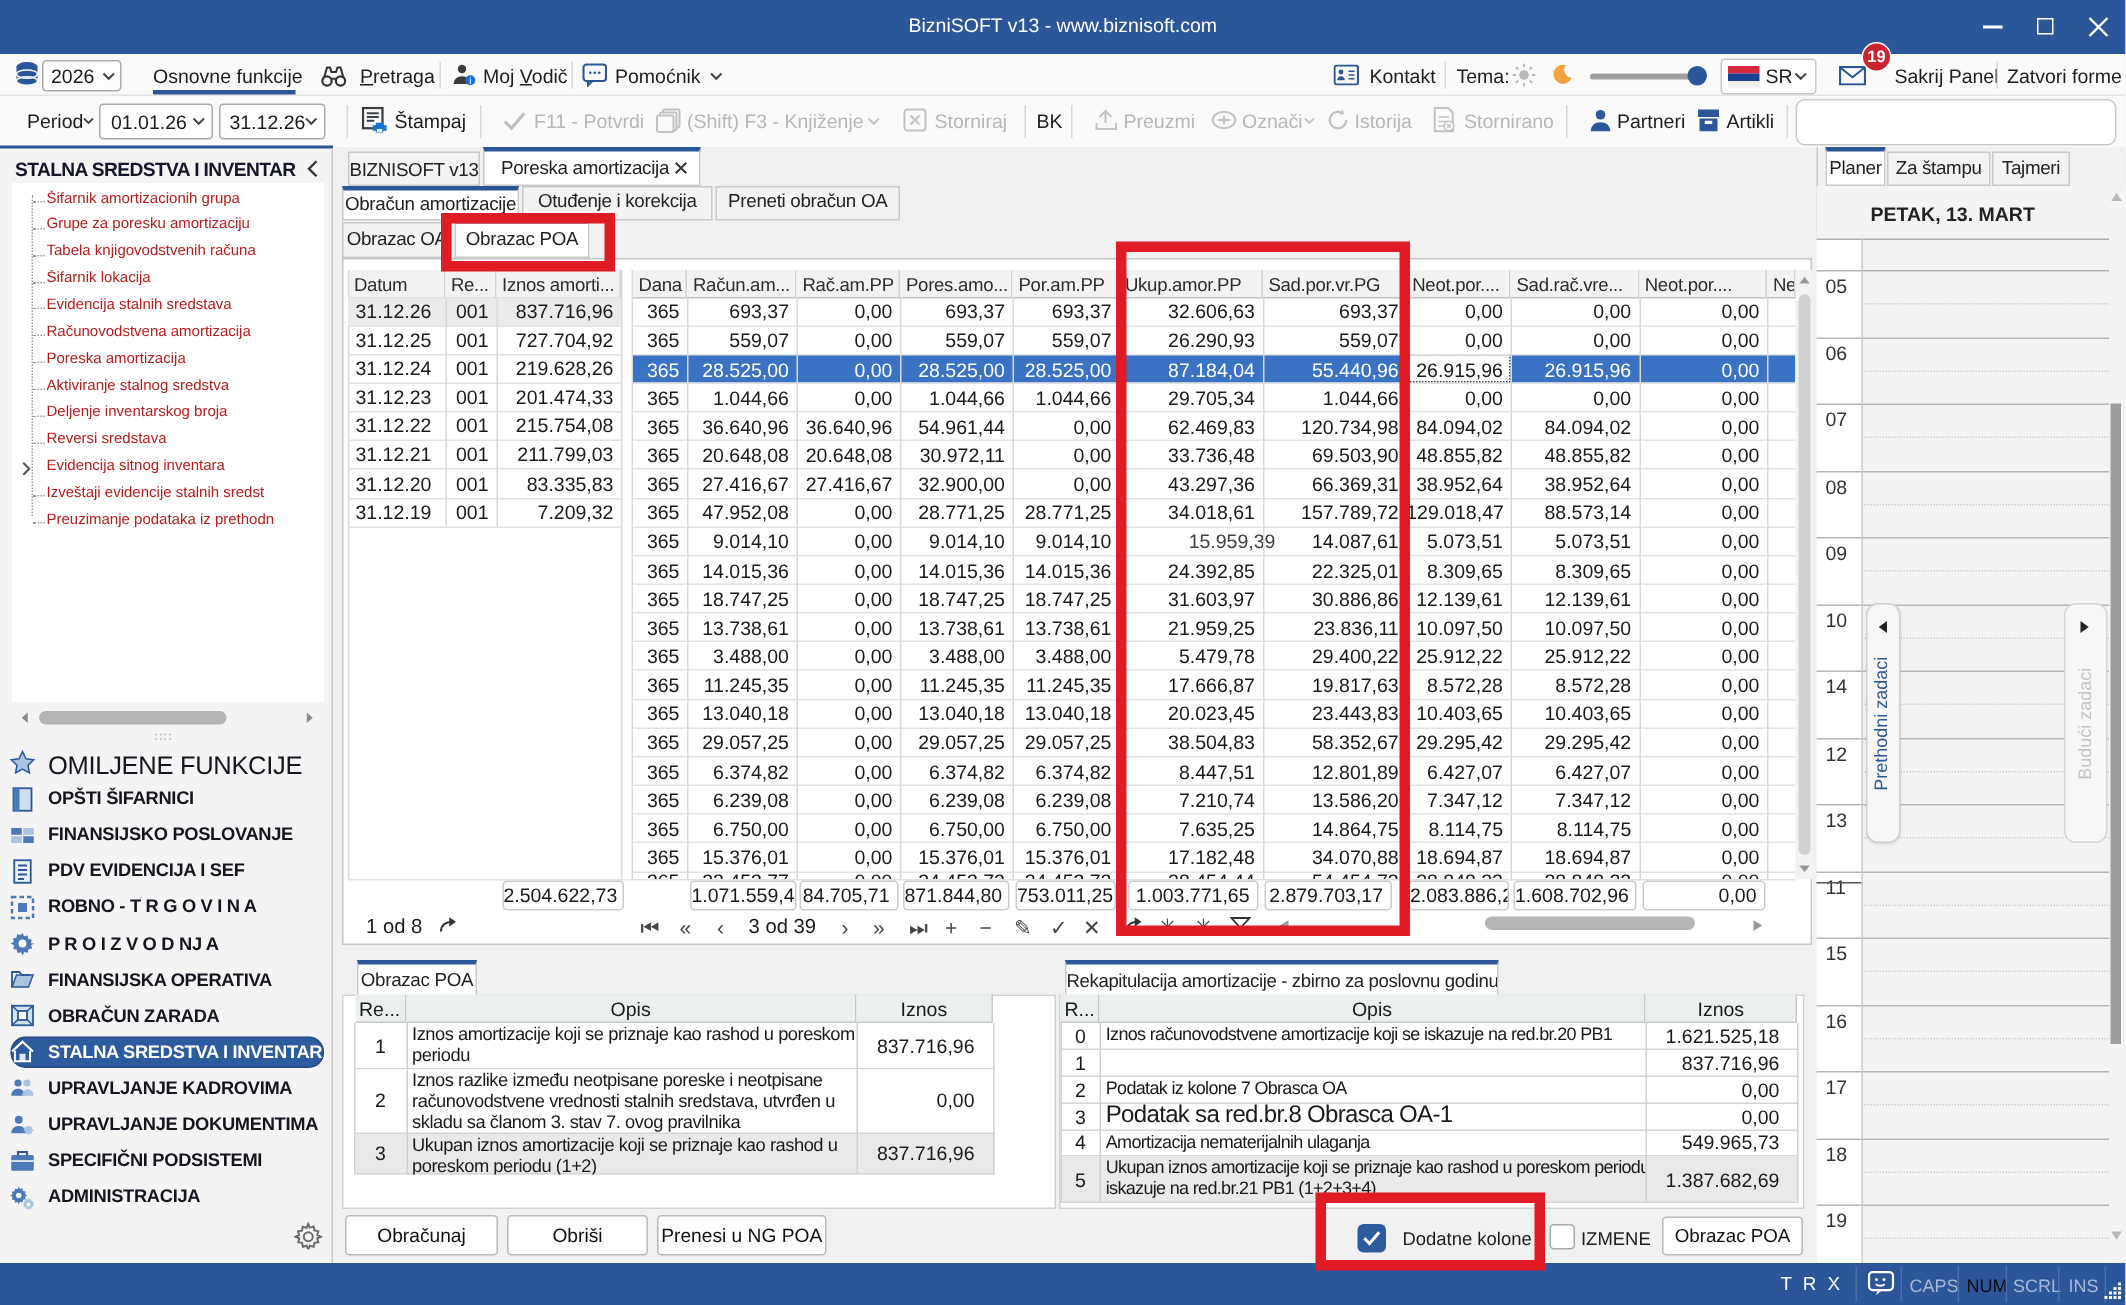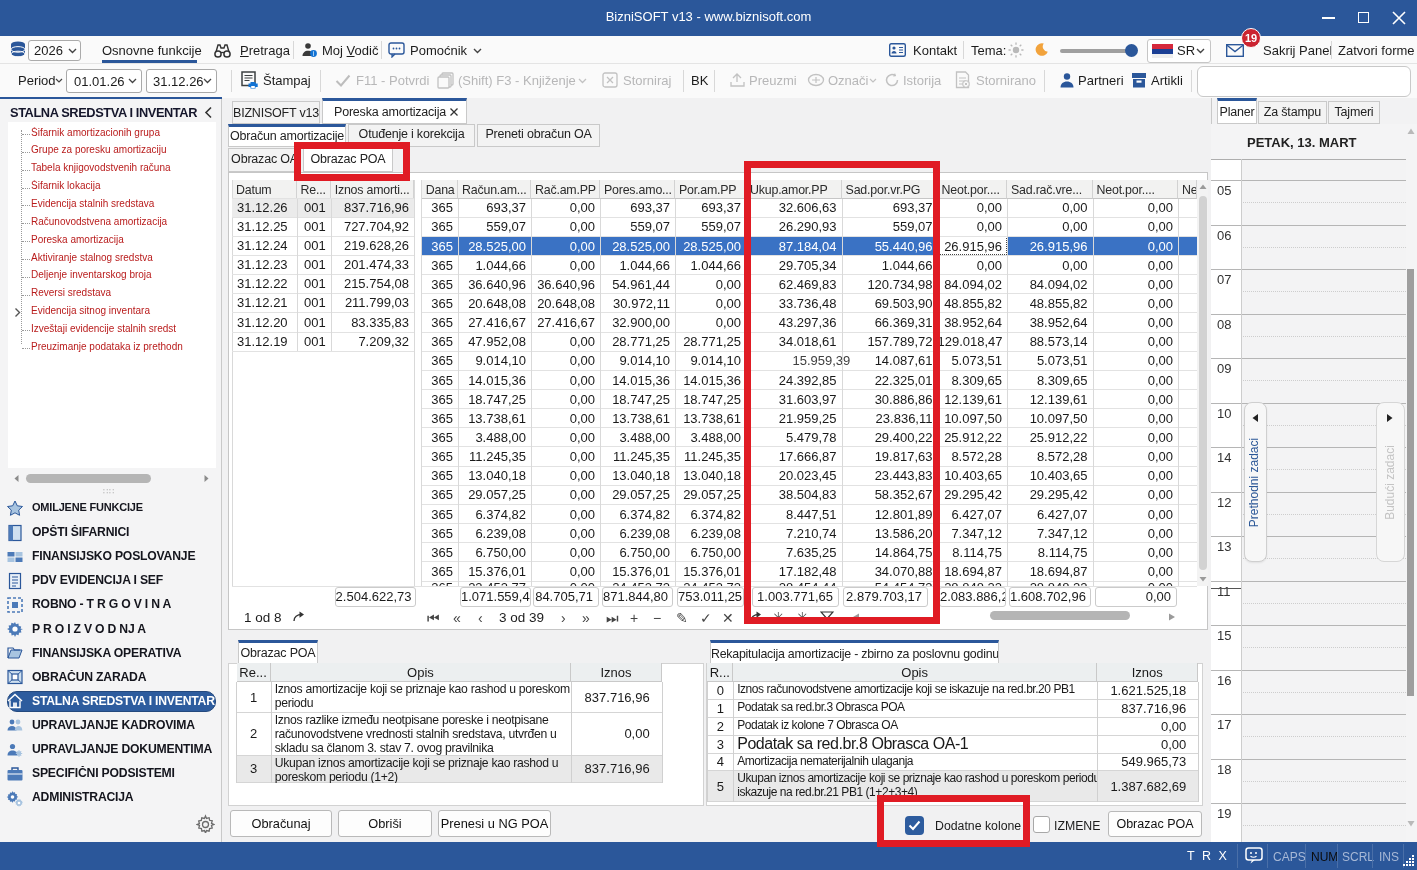--- a/index.html
+++ b/index.html
@@ -232,21 +232,21 @@
 <div class="abs" style="left:22px;top:348.2px;width:8px;height:0;border-top:1px dotted #9a9a9a"></div>
 <div class="treei" style="top:340.7px;width:188px;overflow:hidden">Preuzimanje podataka iz prethodn</div>
 <svg style="left:12px;top:474px" width="9" height="9" viewBox="0 0 9 9">
       <path d="M6.5 1L2.5 4.5l4 3.5" fill="#8b8b8b"></path>
     </svg>
 <svg style="left:202px;top:474px" width="9" height="9" viewBox="0 0 9 9">
       <path d="M2.5 1l4 3.5-4 3.5" fill="#8b8b8b"></path>
     </svg>
 <div class="abs" style="left:26px;top:474px;width:125px;height:9px;background:#b5b5b5;border-radius:5px"></div>
 <div class="abs" style="left:103px;top:490px;width:16px;height:7px;color:#9a9a9a;font-size:8px;letter-spacing:1px;line-height:3px">∷∷</div>
-<div class="abs" style="left:32px;top:501.0px;font-weight:bold;font-size:11px;color:#14151d;white-space:nowrap;letter-spacing:-0.2px;width:186px;overflow:hidden">OMILJENE FUNKCIJE</div>
+<div class="abs" style="left:32px;top:501.0px;font-weight:normal;font-size:17px;color:#14151d;white-space:nowrap;letter-spacing:-0.2px;width:186px;overflow:hidden">OMILJENE FUNKCIJE</div>
 <svg style="left:6px;top:500px" width="18" height="18" viewBox="0 0 18 18">
       <path d="M9 1l2.3 4.8 5.2.7-3.8 3.6.9 5.2L9 12.8 4.4 15.3l.9-5.2L1.5 6.5l5.2-.7z" fill="#a8c4e0" stroke="#2b579a" stroke-width="1"></path>
     </svg>
 <div class="abs" style="left:32px;top:525.1px;font-weight:bold;font-size:12.2px;color:#14151d;white-space:nowrap;letter-spacing:-0.2px;width:186px;overflow:hidden">OPŠTI ŠIFARNICI</div>
 <svg style="left:6px;top:524px" width="18" height="18" viewBox="0 0 18 18">
       <rect x="3" y="1.5" width="12" height="15" fill="#cfe0f0" stroke="#2b579a" stroke-width="1.2"></rect>
       <rect x="3" y="1.5" width="4" height="15" fill="#4c7ab8"></rect>
     </svg>
 <div class="abs" style="left:32px;top:549.2px;font-weight:bold;font-size:12.2px;color:#14151d;white-space:nowrap;letter-spacing:-0.2px;width:186px;overflow:hidden">FINANSIJSKO POSLOVANJE</div>
 <svg style="left:6px;top:548px" width="18" height="18" viewBox="0 0 18 18">
@@ -716,21 +716,20 @@
 <div class="abs" style="left:707.3px;top:682.4px;width:492.0px;height:17.8px;background:#fff;border-bottom:1px solid #d5d5d5"></div>
 <div class="abs" style="left:707.3px;top:682.4px;width:25.9px;text-align:center;font-size:13px;padding-top:0.9px">0</div>
 <div class="abs" style="left:733.2px;top:682.4px;width:363.9px;font-size:12.0px;letter-spacing:-0.45px;line-height:13.9px;padding:1px 0 0 4px;overflow:hidden;height:17.8px;white-space:nowrap">Iznos računovodstvene amortizacije koji se iskazuje na red.br.20 PB1</div>
 <div class="abs" style="left:1097.1px;top:682.4px;width:95.2px;text-align:right;font-size:13px;padding:0.9px 6px 0 0">1.621.525,18</div>
 <div class="abs" style="left:733.2px;top:682.4px;width:1px;height:17.8px;background:#d0d0d0"></div>
 <div class="abs" style="left:1097.1px;top:682.4px;width:1px;height:17.8px;background:#d0d0d0"></div>
 <div class="abs" style="left:1198.3px;top:682.4px;width:1px;height:17.8px;background:#d0d0d0"></div>
 <div class="abs" style="left:706.8px;top:682.4px;width:1px;height:17.8px;background:#d0d0d0"></div>
 <div class="abs" style="left:707.3px;top:700.2px;width:492.0px;height:17.8px;background:#fff;border-bottom:1px solid #d5d5d5"></div>
 <div class="abs" style="left:707.3px;top:700.2px;width:25.9px;text-align:center;font-size:13px;padding-top:0.9px">1</div>
-<div class="abs" style="left:733.2px;top:700.2px;width:363.9px;font-size:12.0px;letter-spacing:-0.45px;line-height:13.9px;padding:1px 0 0 4px;overflow:hidden;height:17.8px;white-space:nowrap">Podatak sa red.br.3 Obrasca POA</div>
 <div class="abs" style="left:1097.1px;top:700.2px;width:95.2px;text-align:right;font-size:13px;padding:0.9px 6px 0 0">837.716,96</div>
 <div class="abs" style="left:733.2px;top:700.2px;width:1px;height:17.8px;background:#d0d0d0"></div>
 <div class="abs" style="left:1097.1px;top:700.2px;width:1px;height:17.8px;background:#d0d0d0"></div>
 <div class="abs" style="left:1198.3px;top:700.2px;width:1px;height:17.8px;background:#d0d0d0"></div>
 <div class="abs" style="left:706.8px;top:700.2px;width:1px;height:17.8px;background:#d0d0d0"></div>
 <div class="abs" style="left:707.3px;top:718.0px;width:492.0px;height:17.8px;background:#fff;border-bottom:1px solid #d5d5d5"></div>
 <div class="abs" style="left:707.3px;top:718.0px;width:25.9px;text-align:center;font-size:13px;padding-top:0.9px">2</div>
 <div class="abs" style="left:733.2px;top:718.0px;width:363.9px;font-size:12.0px;letter-spacing:-0.45px;line-height:13.9px;padding:1px 0 0 4px;overflow:hidden;height:17.8px;white-space:nowrap">Podatak iz kolone 7 Obrasca OA</div>
 <div class="abs" style="left:1097.1px;top:718.0px;width:95.2px;text-align:right;font-size:13px;padding:0.9px 6px 0 0">0,00</div>
 <div class="abs" style="left:733.2px;top:718.0px;width:1px;height:17.8px;background:#d0d0d0"></div>

